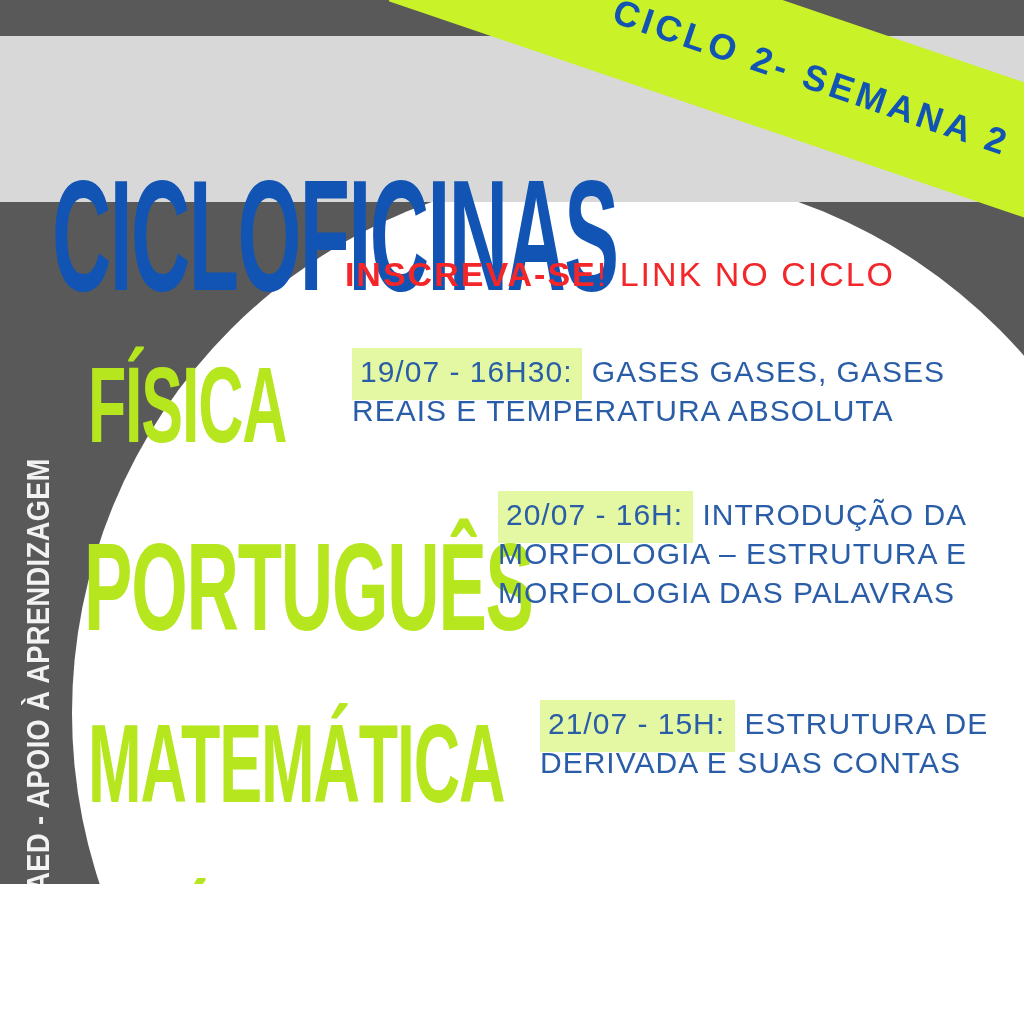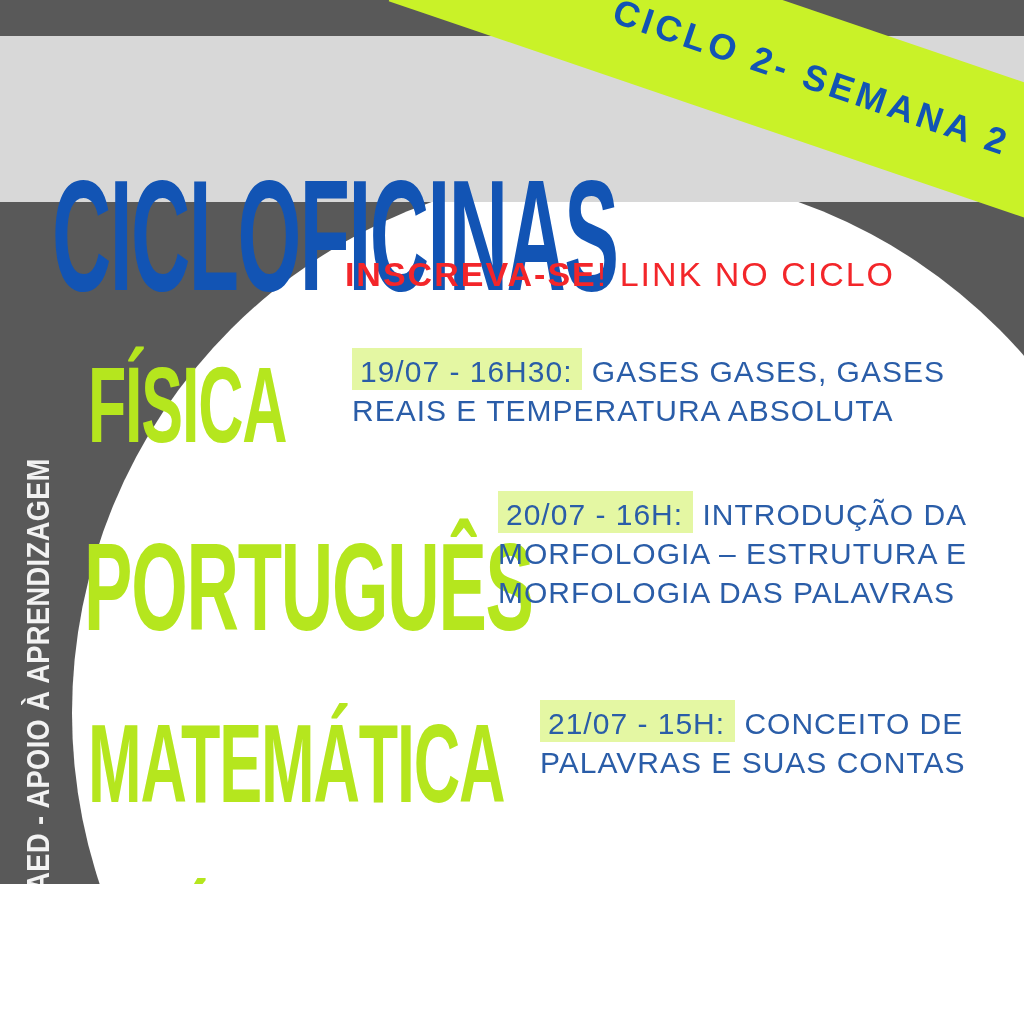--- a/index.html
+++ b/index.html
@@ -52,21 +52,21 @@
   .entry {
     position:absolute; z-index:5; margin:0;
     font-size:30px; line-height:1.3; letter-spacing:1px; color:#2a5da8;
   }
   .entry.e1 { left:352px; top:352px; width:620px; }
   .entry.e2 { left:498px; top:495px; width:490px; }
   .entry.e3 { left:540px; top:704px; width:455px; }
   .entry.e4 { left:396px; top:897px; width:540px; }
   .entry mark {
     background:#e4f7a3; color:#2a5da8;
-    padding:7px 10px 2px 8px;
+    padding:7px 10px 12px 8px;
   }
   .sidebar-credit {
     position:absolute; left:20px; top:1016px; z-index:5;
     font-size:32px; font-weight:bold; color:#f2f2f2; white-space:nowrap;
     transform:rotate(-90deg) scaleX(0.85); transform-origin:left top;
     letter-spacing:0.5px;
   }
 </style>
 </head>
 <body>
@@ -93,20 +93,20 @@
 
   <div class="subject s2">PORTUGUÊS</div>
   <p class="entry e2">
     <mark>20/07 - 16H:</mark>
     <span>INTRODUÇÃO DA MORFOLOGIA – ESTRUTURA E MORFOLOGIA DAS PALAVRAS</span>
   </p>
 
   <div class="subject s3">MATEMÁTICA</div>
   <p class="entry e3">
     <mark>21/07 - 15H:</mark>
-    <span>CONCEITO DE PALAVRAS E SUAS CONTAS</span>
+    <span>ESTRUTURA DE DERIVADA E SUAS CONTAS</span>
   </p>
 
   <div class="subject s4">QUÍMICA</div>
 
   <div class="sidebar-credit">UFSM - CAED - APOIO À APRENDIZAGEM</div>
 
 </div>
 
 </body></html>

